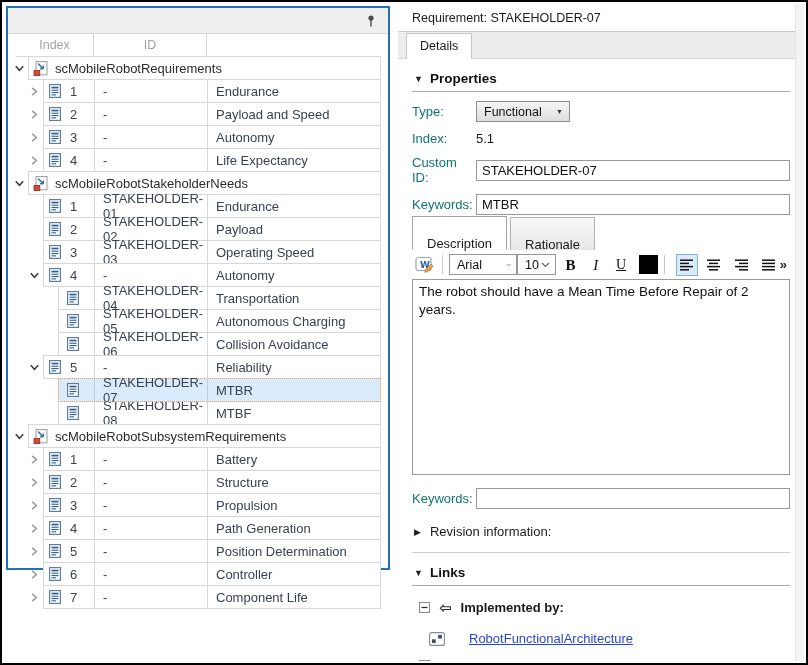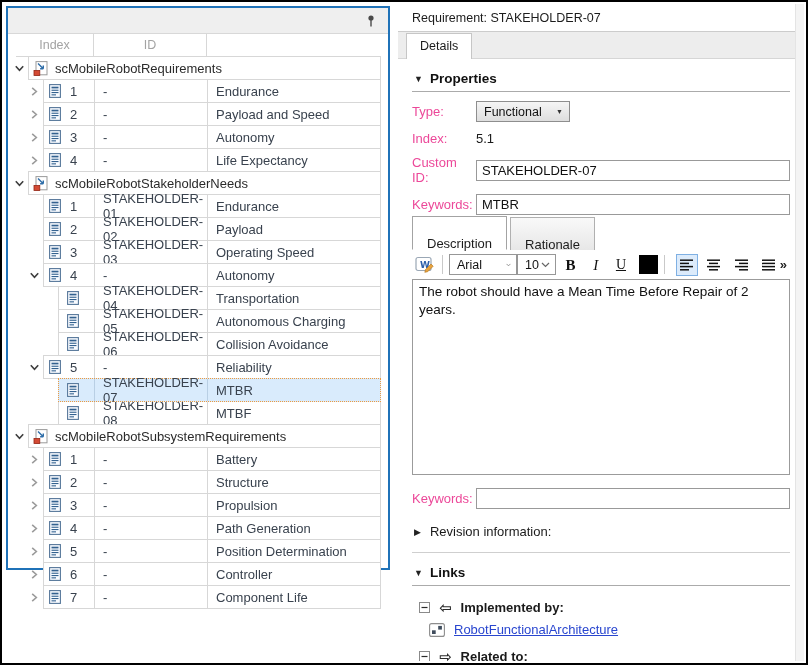--- a/index.html
+++ b/index.html
@@ -51,21 +51,21 @@
   .rp-tabstrip { height: 27px; background: #ededed; border-bottom: 1px solid #d6d6d6;
     display: flex; align-items: flex-end; padding-left: 8px; }
   .rp-tab { background: #fff; border: 1px solid #c6c6c6; border-bottom: none; height: 26px; line-height: 25px;
     padding: 0 13px; font-size: 12.5px; color: #1c1c1c; position: relative; top: 1px; }
 
   .rp-body { position: absolute; top: 55px; left: 0; right: 9px; bottom: 0; padding: 0 5px 0 14px; overflow: hidden; }
   .section-heading { display: flex; align-items: center; gap: 7px; font-weight: bold; font-size: 13.5px;
     color: #111; padding: 5px 0 5px 2px; border-bottom: 1px solid #ababab; margin-top: 7px; cursor: pointer; }
   .tri-down, .tri-right { font-size: 9px; color: #222; }
   .prow { display: flex; align-items: center; margin-top: 9px; }
-  .plabel { flex: 0 0 64px; font-size: 13px; color: #ec4899; }
+  .plabel { flex: 0 0 64px; font-size: 13px; color: #0f766e; }
   .pvalue { font-size: 13px; color: #1a1a1a; }
   .dropdown { width: 94px; height: 21px; display: flex; align-items: center; justify-content: space-between;
     padding: 0 6px 0 7px; background: linear-gradient(#f5f5f5, #dedede); border: 1px solid #8e8e8e;
     font-size: 12.5px; color: #111; cursor: pointer; }
   .dd-caret { font-size: 7px; color: #333; }
   .tinput { flex: 1; height: 21px; border: 1px solid #999; padding: 0 5px;
     font: 13px "Liberation Sans","DejaVu Sans",sans-serif; color: #111; background: #fff; }
 
   .editor { margin-top: 13px; }
   .ed-tabs { display: flex; align-items: flex-end; height: 22px; }
@@ -95,21 +95,21 @@
 
   .revision-row { display: flex; align-items: center; gap: 9px; margin-top: 15px; padding-left: 2px;
     font-size: 13px; color: #1a1a1a; cursor: pointer; }
 
   .links-section { margin-top: 13px; border-top: 1px solid #cfcfcf; padding-top: 7px; }
   .links-body { padding-top: 2px; }
   .link-group-header { display: flex; align-items: center; gap: 9px; margin-top: 12px; padding-left: 7px;
     font-weight: bold; font-size: 13px; color: #1a1a1a; }
   .dir-arrow { font-size: 15px; line-height: 14px; color: #2b2b2b;
     font-family: "DejaVu Sans", sans-serif; }
-  .link-item { display: flex; align-items: center; gap: 9px; margin-top: 7px; font-size: 13px; }
+  .link-item { display: flex; align-items: center; gap: 24px; margin-top: 16px; font-size: 13px; }
   .link-item.ind-model { padding-left: 17px; }
   .link-a { color: #2946cf; text-decoration: underline; cursor: pointer; }
 </style>
 </head>
 <body>
 
 <div class="screen">
 
   <div class="left-panel">
     <div class="panel-toolbar">

